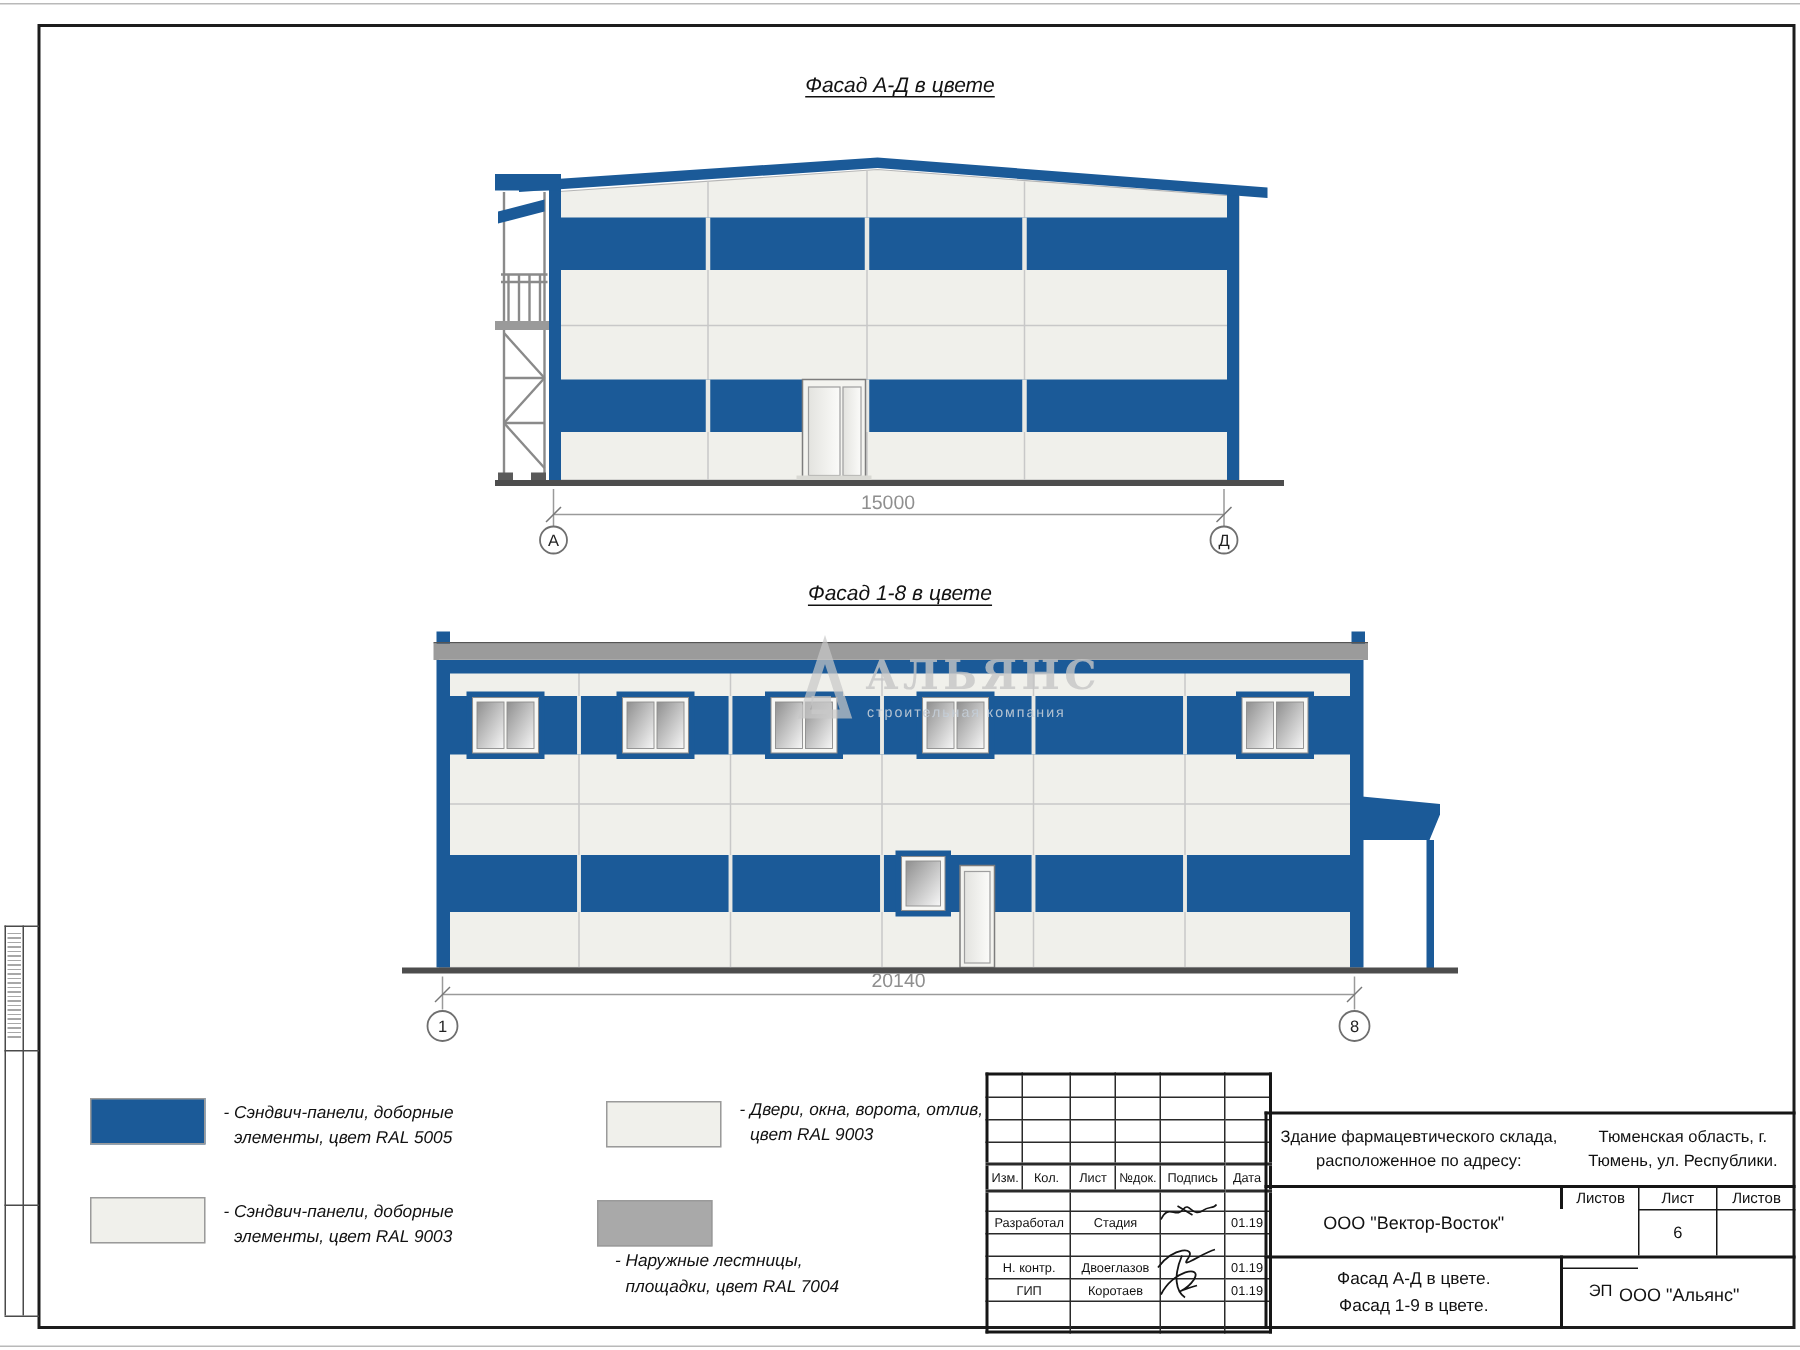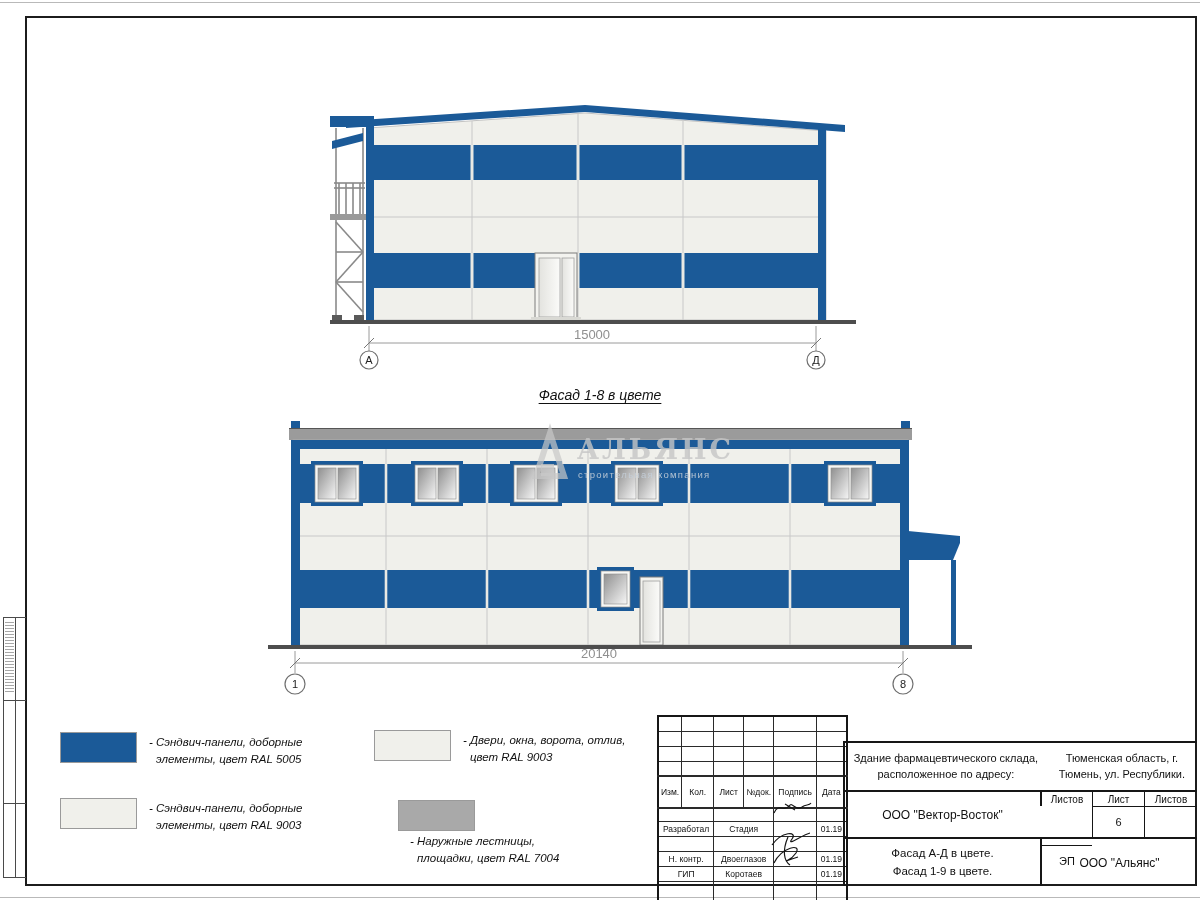--- a/index.html
+++ b/index.html
@@ -202,37 +202,40 @@
   <div class="abs frame" style="left:25px;top:16px;width:1172px;height:870px;"></div>
 
   <div class="abs vline" style="left:3px;top:617px;width:1px;height:260px;"></div>
   <div class="abs vline" style="left:15px;top:617px;width:1px;height:260px;"></div>
   <div class="abs hline" style="left:3px;top:617px;width:23px;height:1px;"></div>
   <div class="abs hline" style="left:3px;top:700px;width:23px;height:1px;"></div>
   <div class="abs hline" style="left:3px;top:803px;width:23px;height:1px;"></div>
   <div class="abs hline" style="left:3px;top:877px;width:23px;height:1px;"></div>
   <div class="abs scribble" style="left:5px;top:622px;width:9px;height:72px;"></div>
 
+  <div class="abs dwg-title" style="left:0;top:48px;">
+    <span>Фасад А-Д в цвете</span>
+  </div>
   <div class="abs dwg-title" style="left:0;top:387px;">
     <span>Фасад 1-8 в цвете</span>
   </div>
 
   <div class="abs legend-item" style="left:60px;top:732px;width:300px;">
     <div class="swatch" style="background-color: rgb(27, 90, 152);"></div>
     <div class="legend-text">
       <span>- Сэндвич-панели, доборные</span><span class="l2">элементы, цвет RAL 5005</span>
     </div>
   </div>
   <div class="abs legend-item" style="left:60px;top:798px;width:300px;">
     <div class="swatch" style="background-color: rgb(240, 240, 235);"></div>
     <div class="legend-text">
       <span>- Сэндвич-панели, доборные</span><span class="l2">элементы, цвет RAL 9003</span>
     </div>
   </div>
-  <div class="abs legend-item" style="left:374px;top:730px;width:270px;">
+  <div class="abs legend-item" style="left:404px;top:730px;width:270px;align-items:flex-end;">
     <div class="swatch" style="background-color: rgb(240, 240, 235);"></div>
     <div class="legend-text">
       <span>- Двери, окна, ворота, отлив,</span><span class="l2">цвет RAL 9003</span>
     </div>
   </div>
   <div class="abs legend-item" style="left:398px;top:800px;width:270px;flex-direction:column;">
     <div class="swatch" style="background-color: rgb(169, 169, 169);"></div>
     <div class="legend-text">
       <span>- Наружные лестницы,</span><span class="l2">площадки, цвет RAL 7004</span>
     </div>
@@ -273,21 +276,21 @@
           <td></td>
         </tr>
     <tr style="height:15px">
           <td></td>
           <td></td>
           <td></td>
           <td></td>
           <td></td>
           <td></td>
         </tr>
-    <tr style="height:32px" class="hdr">
+    <tr style="height:18px" class="hdr">
       <td>Изм.</td>
       <td>Кол.</td>
       <td>Лист</td>
       <td>№док.</td>
       <td>Подпись</td>
       <td>Дата</td>
     </tr>
     <tr style="height:13px">
           <td colspan="2"></td>
           <td colspan="2"></td>

